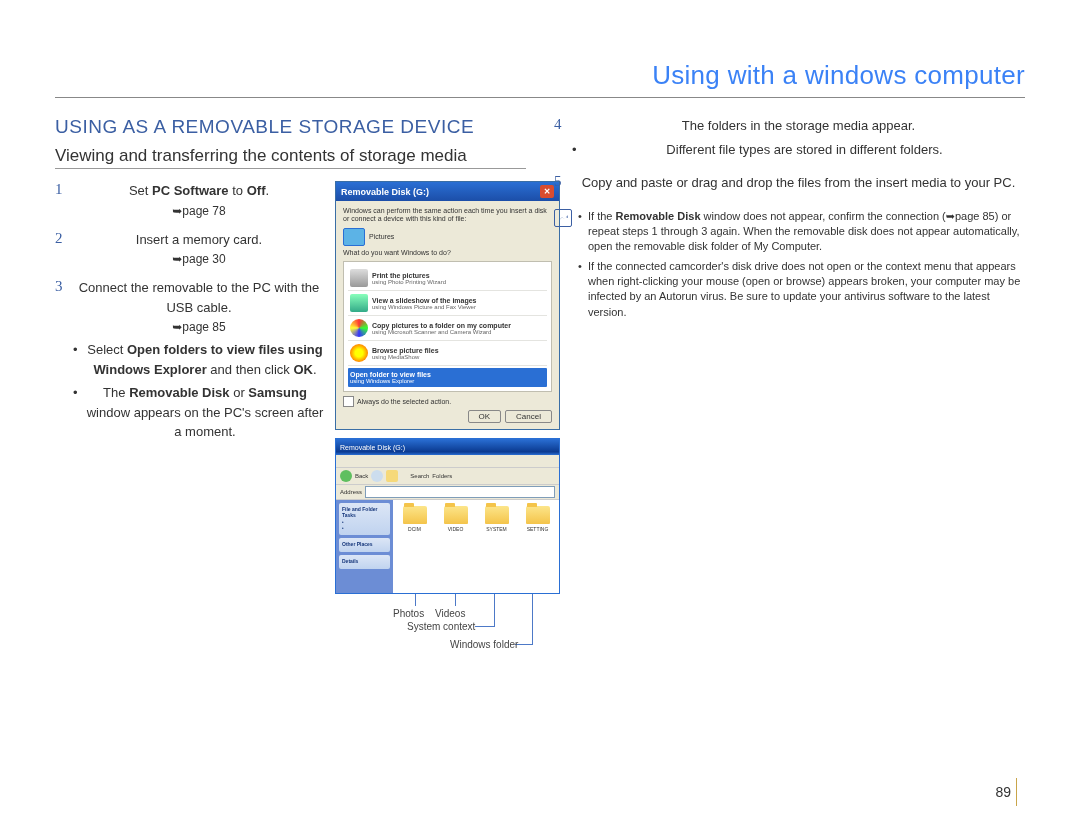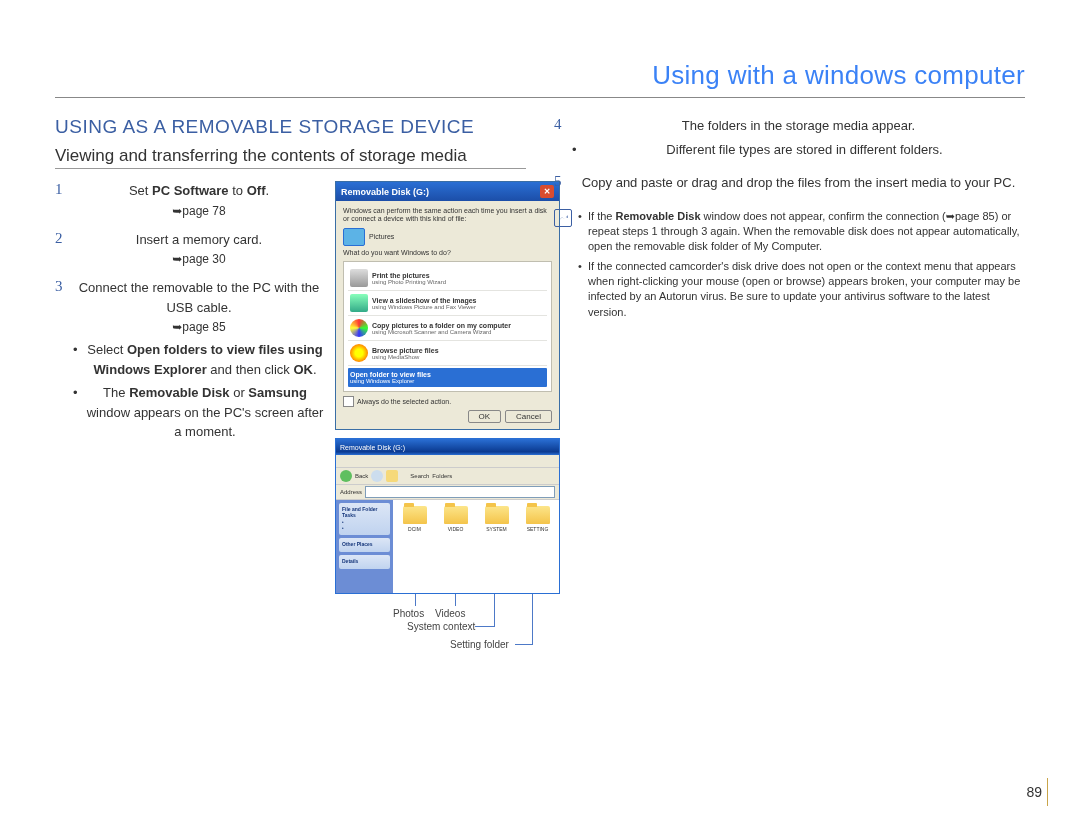--- a/index.html
+++ b/index.html
@@ -245,21 +245,21 @@
     color: #3b5fa3;
   }
   .note-icon svg { width: 11px; height: 11px; }
   .note-list { list-style: none; padding: 0; margin: 0; font-size: 11px; line-height: 1.4; }
   .note-list li { position: relative; padding-left: 10px; margin-bottom: 4px; }
   .note-list li::before { content: "•"; position: absolute; left: 0; }
 
   .page-num {
     position: absolute;
     bottom: 25px;
-    right: 38px;
+    right: 69px;
     font-size: 14px;
   }
   .page-num::before {
     content: "";
     position: absolute;
     right: -6px; top: -6px;
     width: 1px; height: 28px;
     background: #c9a54a;
   }
 </style>
@@ -440,21 +440,21 @@
               <div class="callout-line" style="left:120px;top:0;width:1px;height:12px;"></div>
               <span class="callout-text" style="left:58px;top:14px;">Photos</span>
               <span class="callout-text" style="left:100px;top:14px;">Videos</span>
 
               <div class="callout-line" style="left:159px;top:0;width:1px;height:32px;"></div>
               <div class="callout-line" style="left:140px;top:32px;width:20px;height:1px;"></div>
               <span class="callout-text" style="left:72px;top:27px;">System context</span>
 
               <div class="callout-line" style="left:197px;top:0;width:1px;height:50px;"></div>
               <div class="callout-line" style="left:180px;top:50px;width:18px;height:1px;"></div>
-              <span class="callout-text" style="left:115px;top:45px;">Setting folder</span>
+              <span class="callout-text" style="left:115px;top:45px;">Windows folder</span>
             </div>
           </div>
 
         </div>
       </div>
     </div>
 
     <div class="col">
       <ol class="num-list">
         <li class="num-item">

